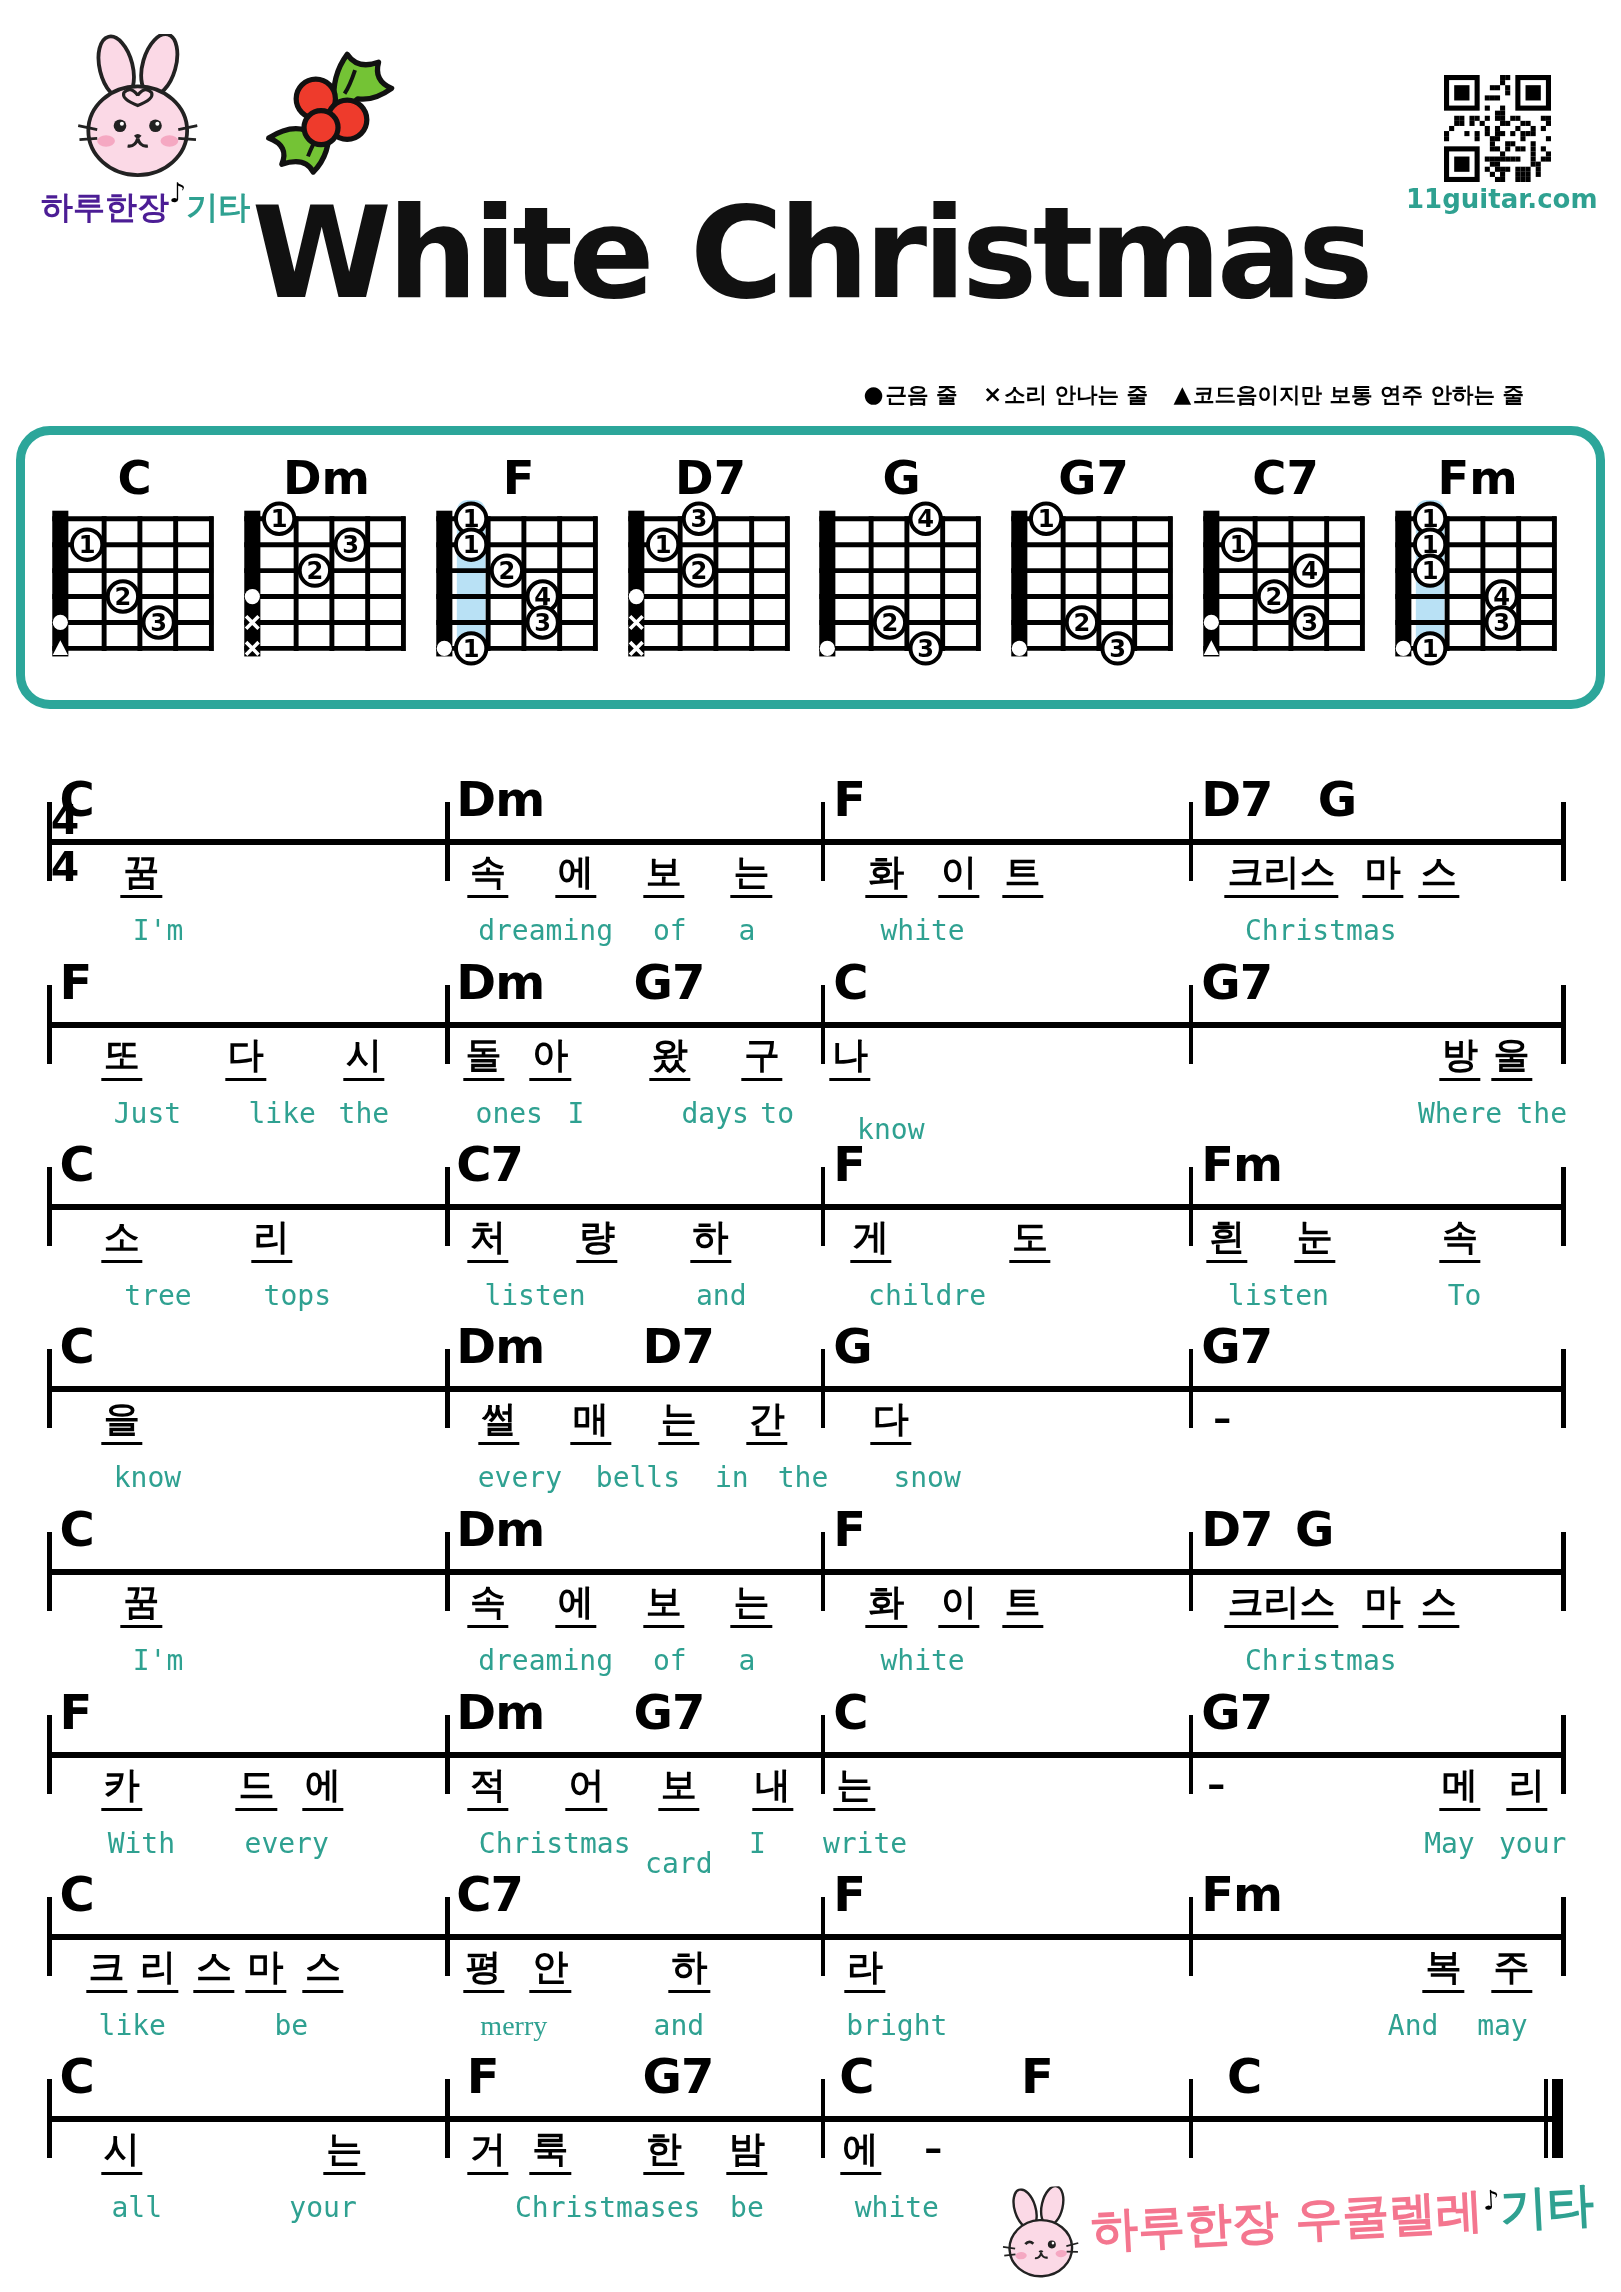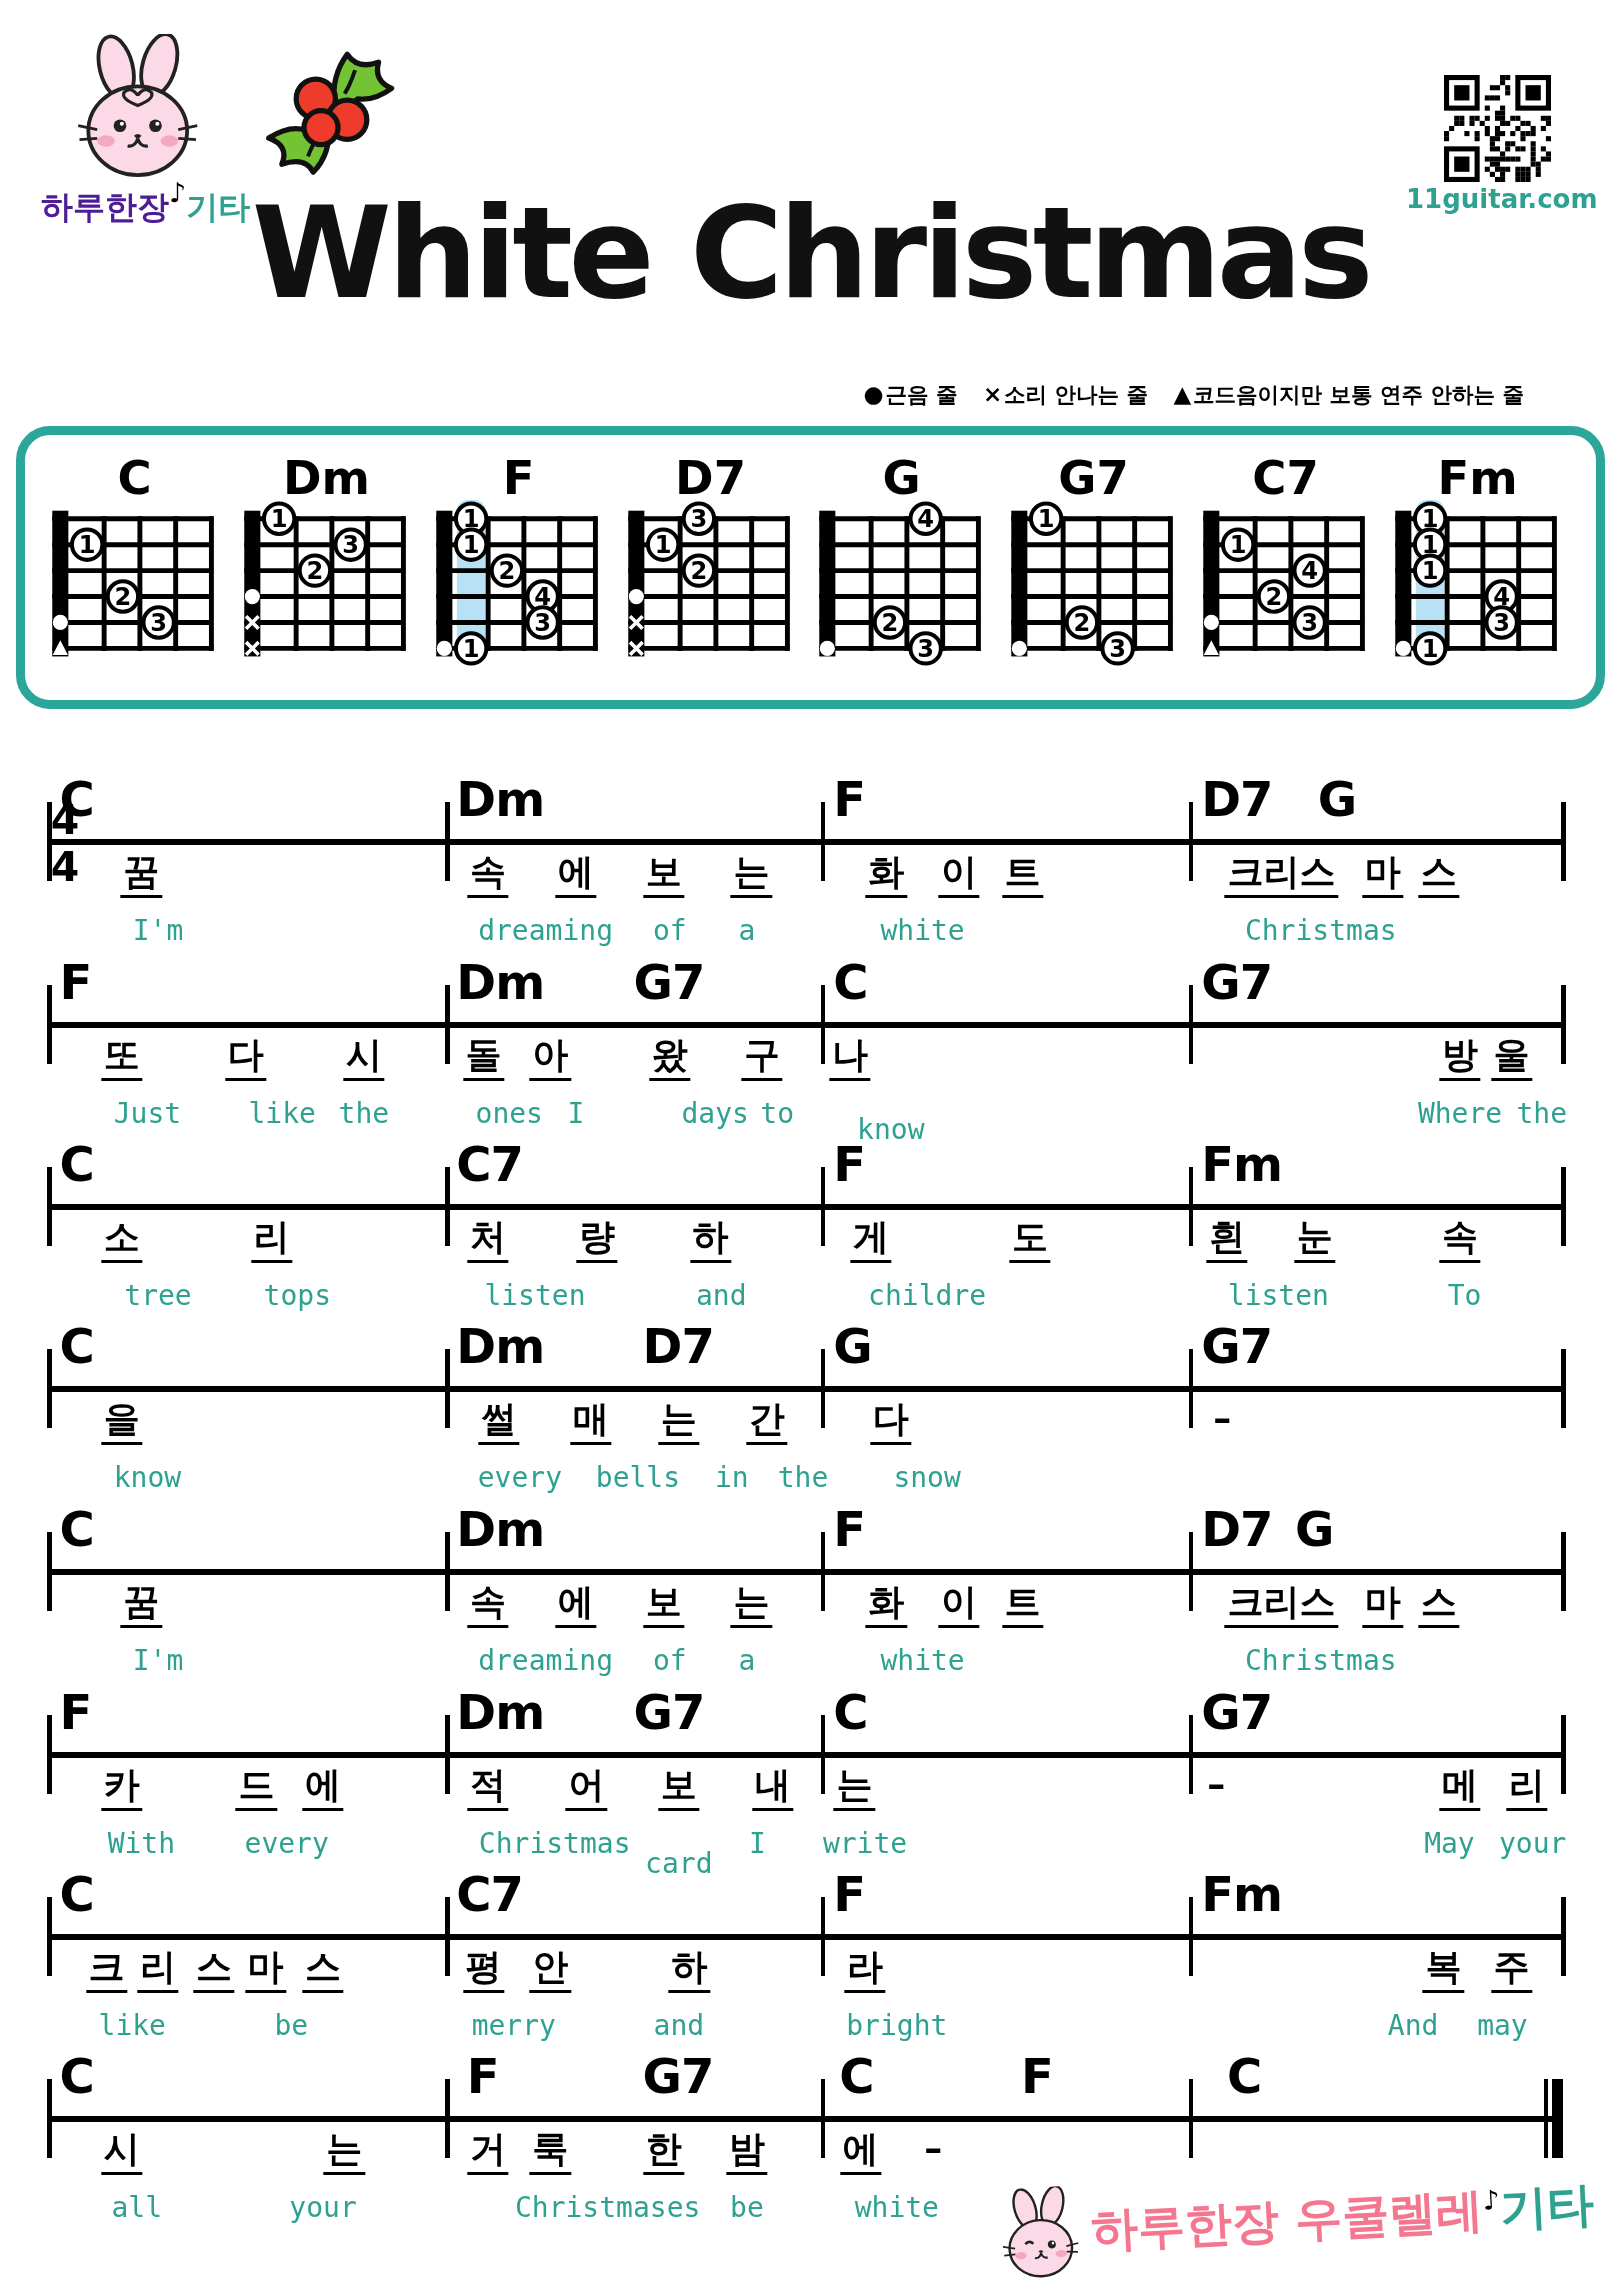--- a/index.html
+++ b/index.html
@@ -598,21 +598,21 @@
       <span class="kor" style="left:14.3%;">마</span>
       <span class="kor" style="left:18.1%;">스</span>
       <span class="kor" style="left:28.7%;">평</span>
       <span class="kor" style="left:33.1%;">안</span>
       <span class="kor" style="left:42.3%;">하</span>
       <span class="kor" style="left:53.9%;">라</span>
       <span class="kor" style="left:92.1%;">복</span>
       <span class="kor" style="left:96.6%;">주</span>
       <span class="eng" style="left:5.5%;color:#2fa191;">like</span>
       <span class="eng" style="left:16%;color:#2fa191;">be</span>
-      <span class="eng" style="left:30.7%;color:#2fa191;">merry</span>
+      <span class="eng" style="left:30.7%;color:#2fa191;font-family:Liberation Serif, serif;">merry</span>
       <span class="eng" style="left:41.6%;color:#2fa191;">and</span>
       <span class="eng" style="left:56%;color:#2fa191;">bright</span>
       <span class="eng" style="left:90.1%;color:#2fa191;">And</span>
       <span class="eng" style="left:96%;color:#2fa191;">may</span>
     </div>
     <div class="system" style="top: 1277px;">
       <div class="staff"></div>
       <div class="bar" style="left:calc(0% - 1.8px);"></div>
       <div class="bar" style="left:calc(26.3% - 1.8px);"></div>
       <div class="bar" style="left:calc(51.1% - 1.8px);"></div>

